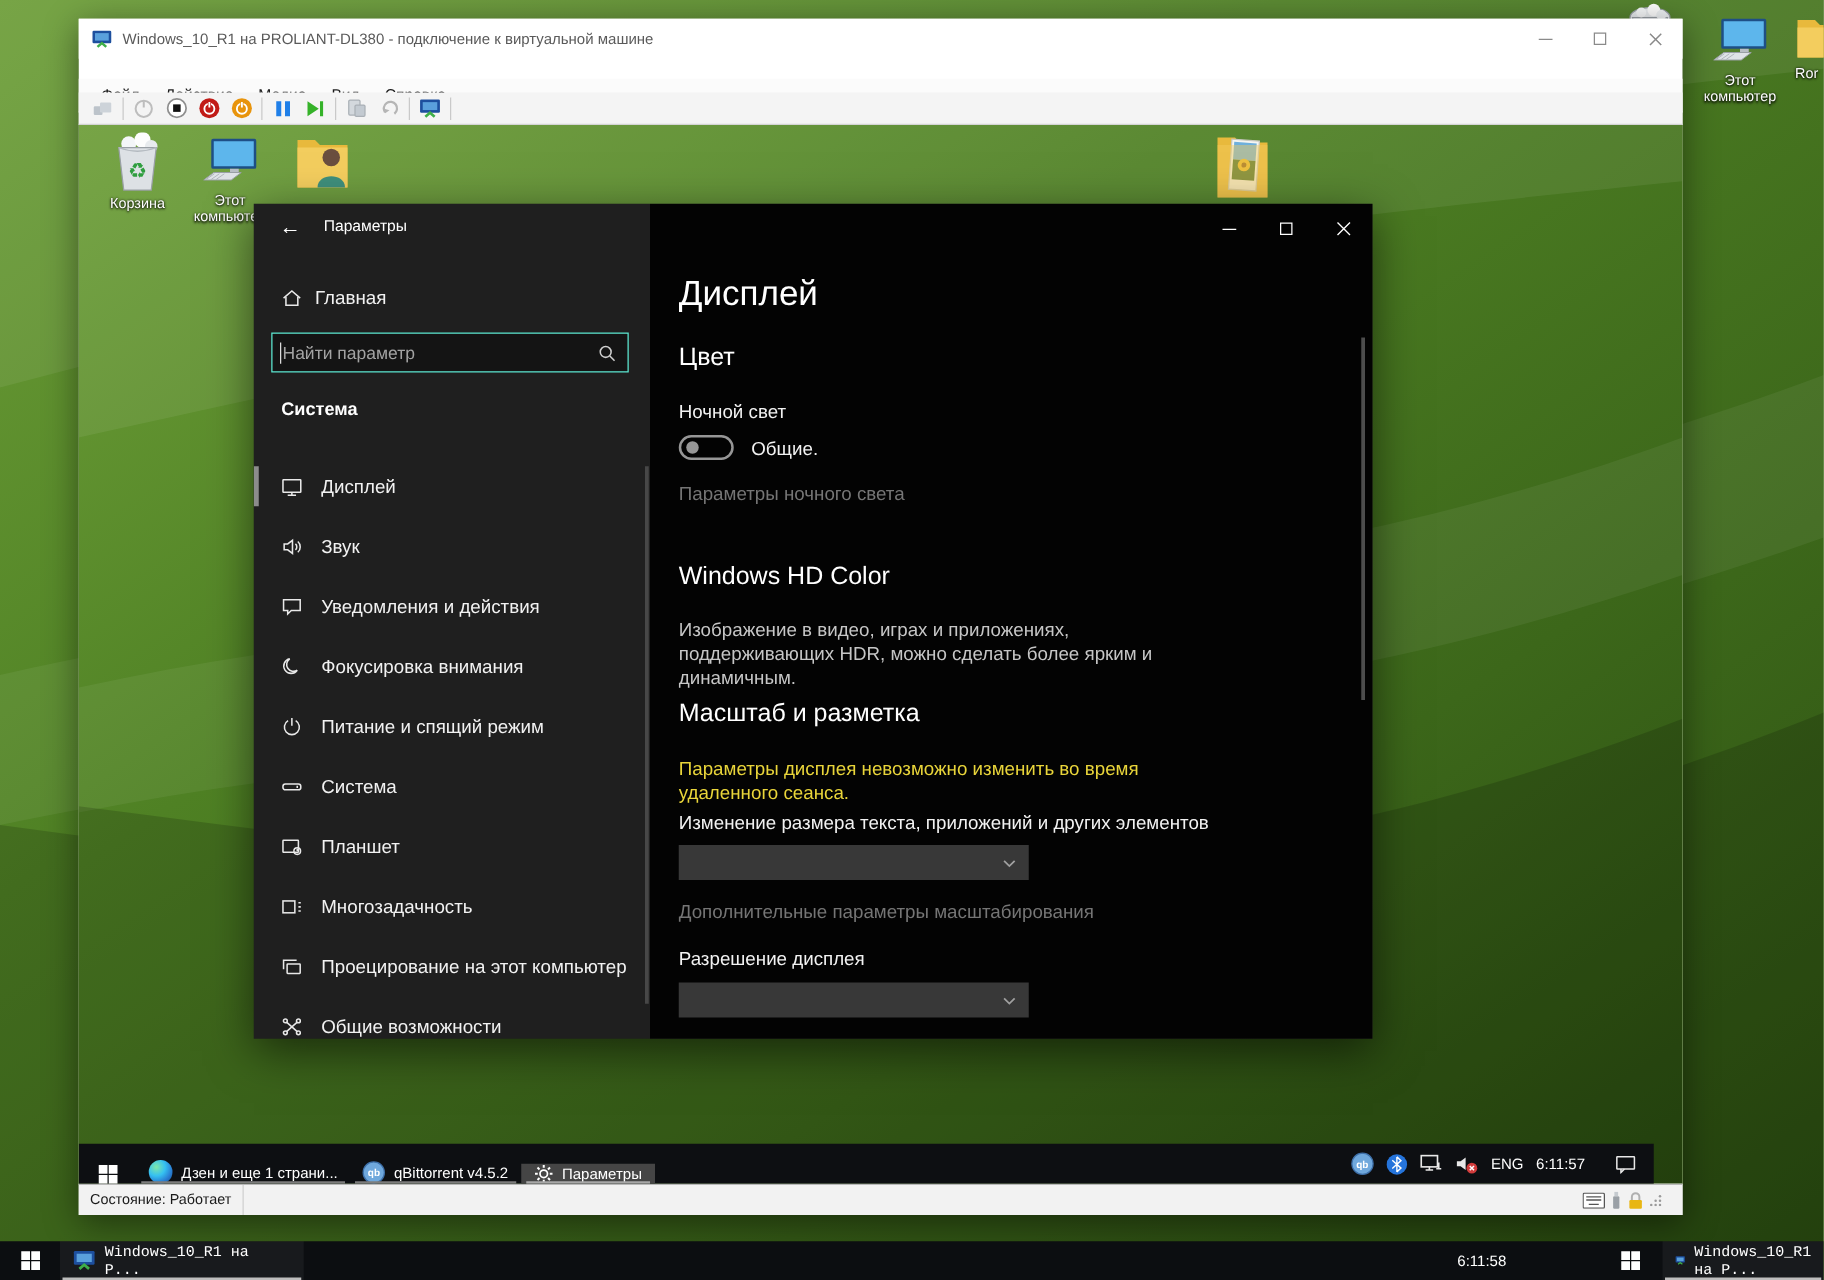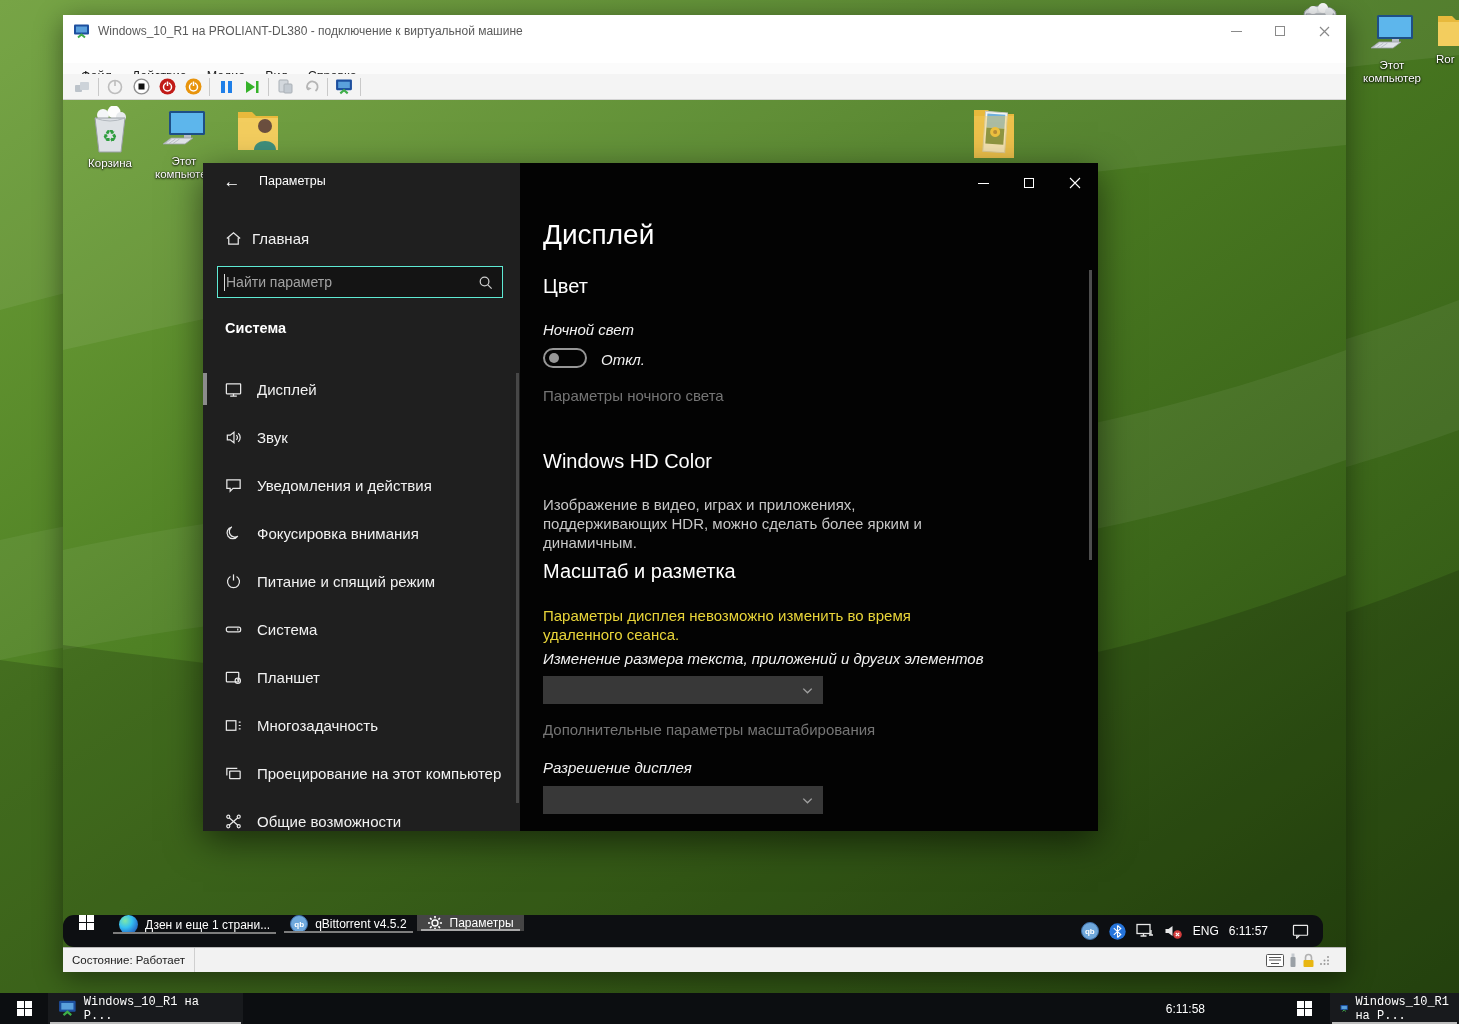--- a/index.html
+++ b/index.html
@@ -62,34 +62,34 @@
   .sec-head { position:absolute; left:22px; top:157px; color:#fff; font-size:14.5px; font-weight:bold; }
   .nav-item { position:absolute; left:0; width:317px; height:48px; display:flex; align-items:center; }
   .nav-item svg { margin-left:21px; flex:0 0 auto; }
   .nav-label { margin-left:14px; color:#f2f2f2; font-size:15px; white-space:nowrap; }
   .sel-bar { position:absolute; left:0; top:210px; width:4px; height:32px; background:#8c8c8c; }
   .side-scroll { position:absolute; left:313px; top:210px; width:3px; height:430px; background:#474747; }
   .cont-scroll { position:absolute; left:886px; top:107px; width:3px; height:290px; background:#4d4d4d; }
 
   .c-h1 { position:absolute; left:340px; color:#fff; font-size:28px; font-weight:300; }
   .c-h2 { position:absolute; left:340px; color:#fff; font-size:20px; font-weight:400; }
-  .c-label { position:absolute; left:340px; color:#f2f2f2; font-size:15px;font-style:italic; }
+  .c-label { position:absolute; left:340px; color:#f2f2f2; font-size:15px; }
   .c-link { position:absolute; left:340px; color:#757575; font-size:15px; }
   .c-desc { position:absolute; left:340px; width:436px; color:#c6c6c6; font-size:15px; line-height:19px; }
   .c-warn { position:absolute; left:340px; width:442px; color:#e9d53a; font-size:15px; line-height:19px; }
   .toggle { position:absolute; left:340px; top:185px; width:44px; height:20px; border:2px solid #969696;
             border-radius:11px; }
   .knob { position:absolute; left:4px; top:3px; width:10px; height:10px; border-radius:50%; background:#969696; }
   .dd { position:absolute; left:340px; width:280px; height:28px; background:#383838; display:flex;
         align-items:center; padding:0 8px; color:#e8e8e8; font-size:14px; }
   .dd svg { position:absolute; right:8px; top:7px; }
 
   
   .vm-taskbar { position:absolute; left:0; top:815px; width:1260px; height:32px; background:#0d0f12; z-index:3;
-                display:flex; align-items:flex-start;border-radius:11px; }
+                display:flex; align-items:flex-end; }
   .tb-start { width:46px; display:flex; align-items:center; justify-content:center; }
   .winlogo { display:grid; grid-template-columns:7px 7px; grid-template-rows:7px 7px; gap:1px; }
   .winlogo div { background:#fff; }
   .tb-btn { display:flex; align-items:center; gap:7px; padding:0 10px; position:relative; color:#fff; font-size:12px; }
   .tb-btn .under { position:absolute; left:4px; right:4px; bottom:0; height:2px; background:#7d7d7d; }
   .tb-btn.active { background:#454545; }
   .tb-btn.active .under { background:#a8a8a8; }
   .edge-icon { width:19px; height:19px; border-radius:50%;
                background:radial-gradient(circle at 32% 30%, #7fe7a8 0%, #35c1f1 38%, #2a7fd4 66%, #114a8b 100%); }
   .qb-icon { width:18px; height:18px; border-radius:50%; background:#6fa8dc; border:1px solid #3d6fa8;
@@ -439,21 +439,21 @@
         <div class="side-scroll"></div>
         <div class="cont-scroll"></div>
 
         <div class="c-h1" style="top:56px">Дисплей</div>
         <div class="c-h2" style="top:112px">Цвет</div>
         <div class="c-label" style="top:158px">Ночной свет</div>
 
         <div class="toggle">
             <div class="knob"></div>
           </div>
-        <div class="c-label" style="top:188px; left:398px">Откл.</div>
+        <div class="c-label" style="top:188px; left:398px">Общие.</div>
         <div class="c-link" style="top:224px">Параметры ночного света</div>
 
         <div class="c-h2" style="top:287px">Windows HD Color</div>
         <div class="c-desc" style="top:332px">Изображение в видео, играх и приложениях, поддерживающих HDR, можно сделать более ярким и динамичным.</div>
 
         <div class="c-h2" style="top:397px">Масштаб и разметка</div>
         <div class="c-warn" style="top:443px">Параметры дисплея невозможно изменить во время удаленного сеанса.</div>
         <div class="c-label" style="top:487px">Изменение размера текста, приложений и других элементов</div>
 
         <div class="dd" style="top:513px">

